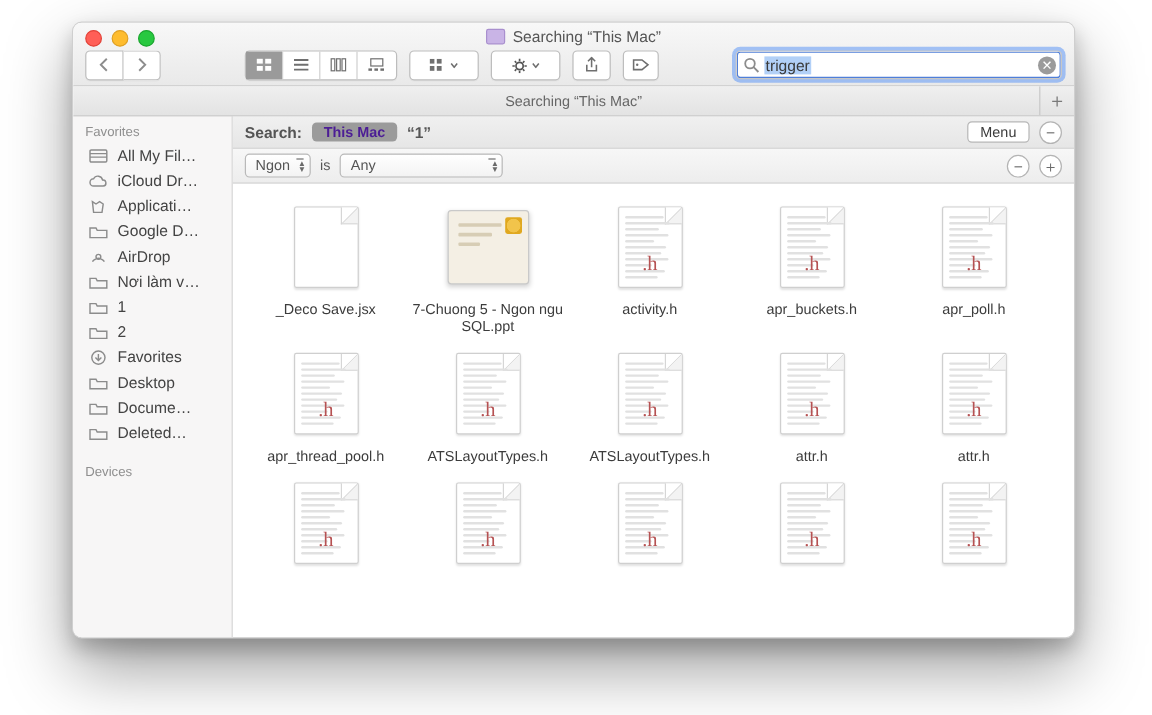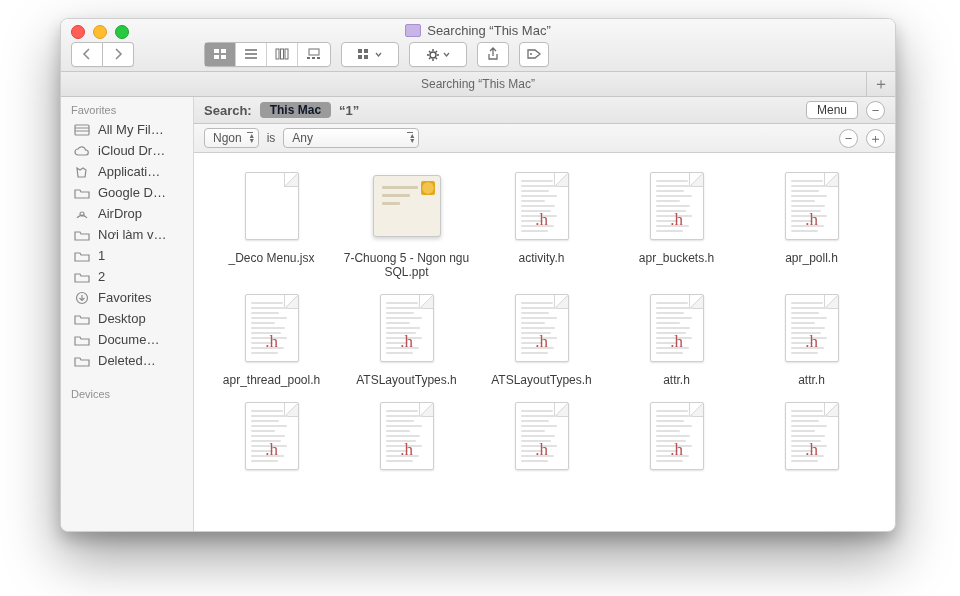--- a/index.html
+++ b/index.html
@@ -38,21 +38,21 @@
   .locbar .plusbtn{position:absolute;right:0;top:0;width:28px;height:24px;border-left:1px solid #c8c8c8;display:flex;align-items:center;justify-content:center;color:#7a7a7a;font-size:16px;}
   
   .body{display:flex;height:calc(100% - 52px - 24px);}
   .sidebar{width:132px;background:#f7f6f6;border-right:1px solid #d7d7d7;overflow:hidden;display:flex;flex-direction:column;}
   .sbhdr{font-size:11px;color:#8f8f8f;padding:7px 10px 3px;}
   .sbitem{display:flex;align-items:center;gap:7px;padding:3px 9px 3px 12px;color:#434343;font-size:13px;white-space:nowrap;overflow:hidden;text-overflow:ellipsis;cursor:default;}
   .sbitem svg{flex:0 0 auto;}
   .main{flex:1;display:flex;flex-direction:column;overflow:hidden;}
   .scopebar{height:26px;background:linear-gradient(#f0f0f0,#e6e6e6);border-bottom:1px solid #c7c7c7;display:flex;align-items:center;padding:0 10px;gap:8px;font-size:13px;}
   .scopebar .lbl{font-weight:600;color:#555;}
-  .scopebar .pill{background:#9b9b9b;color:#0f172a;padding:1px 10px;border-radius:4px;font-size:12px;font-weight:600;}
+  .scopebar .pill{background:#9b9b9b;color:#4c1d95;padding:1px 10px;border-radius:4px;font-size:12px;font-weight:600;}
   .scopebar .quoted{color:#555;}
   .scopebar .spacer{flex:1;}
   .scopebar .savebtn{border:1px solid #b6b6b6;border-radius:4px;background:#fff;font-size:12px;padding:1px 10px;}
   .rndbtn{width:17px;height:17px;border:1px solid #b4b4b4;border-radius:50%;background:#fff;display:flex;align-items:center;justify-content:center;color:#6b6b6b;font-size:13px;line-height:1;}
   .filterbar{height:28px;background:linear-gradient(#f7f7f7,#ededed);border-bottom:1px solid #cdcdcd;display:flex;align-items:center;padding:0 10px;gap:8px;font-size:12px;color:#555;}
   .sel{height:18px;border:1px solid #b9b9b9;border-radius:4px;background:linear-gradient(#fff,#f3f3f3);padding:0 16px 0 8px;display:flex;align-items:center;position:relative;font-size:12px;}
   .sel::after{content:"";position:absolute;right:5px;top:3px;width:6px;height:12px;background:
     linear-gradient(#707070,#707070) center top/6px 1px no-repeat;
   }
   .sel .chev{position:absolute;right:4px;top:50%;transform:translateY(-50%);font-size:8px;color:#6a6a6a;display:flex;flex-direction:column;line-height:5px;}
@@ -187,20 +187,28 @@
 
         <div class="sp"></div>
 
         <div class="btn tagbtn">
           <svg width="16" height="12">
               <path d="M2 2h7l5 4-5 4H2z" fill="none" stroke="#6f6f6f" stroke-width="1.3"></path>
               <circle cx="5" cy="6" r="1" fill="#6f6f6f"></circle>
             </svg>
         </div>
 
+        <div class="searchwrap">
+          <svg class="sglyph" width="13" height="13">
+              <circle cx="5" cy="5" r="4" fill="none" stroke="#8c8c8c" stroke-width="1.5"></circle>
+              <line x1="8.2" y1="8.2" x2="12" y2="12" stroke="#8c8c8c" stroke-width="1.5"></line>
+            </svg>
+          <div class="stext"><span>trigger</span></div>
+          <div class="clear">✕</div>
+        </div>
       </div>
     </div>
 
     <div class="locbar">
       <span>Searching “This Mac”</span>
       <div class="plusbtn">＋</div>
     </div>
 
     <div class="body">
 
@@ -311,21 +319,21 @@
           <span class="rndbtn">−</span>
           <span class="rndbtn">＋</span>
         </div>
 
         <div class="grid">
           <div class="grow" id="row1">
               <div class="cell">
                 <div class="thumb">
                   <div class="doc"></div>
                 </div>
-                <div class="fname">_Deco Menu.jsx</div>
+                <div class="fname">_Deco Save.jsx</div>
               </div>
               <div class="cell">
                 <div class="thumb">
                   <div class="pptthumb">
                     <div class="pl" style="top:10px"></div>
                     <div class="pl" style="top:18px;right:30px"></div>
                     <div class="pl" style="top:26px;right:40px"></div>
                   </div>
                 </div>
                 <div class="fname">7-Chuong 5 - Ngon ngu SQL.ppt</div>

